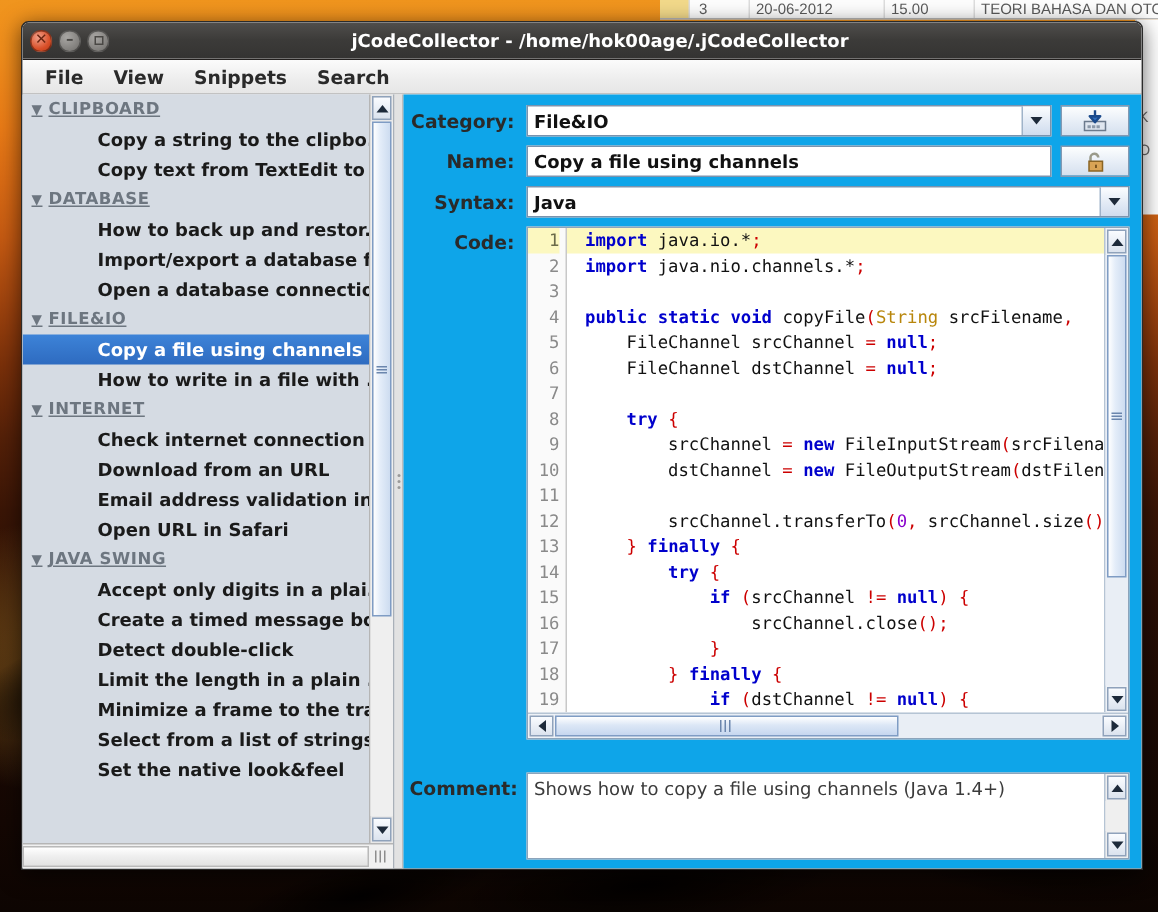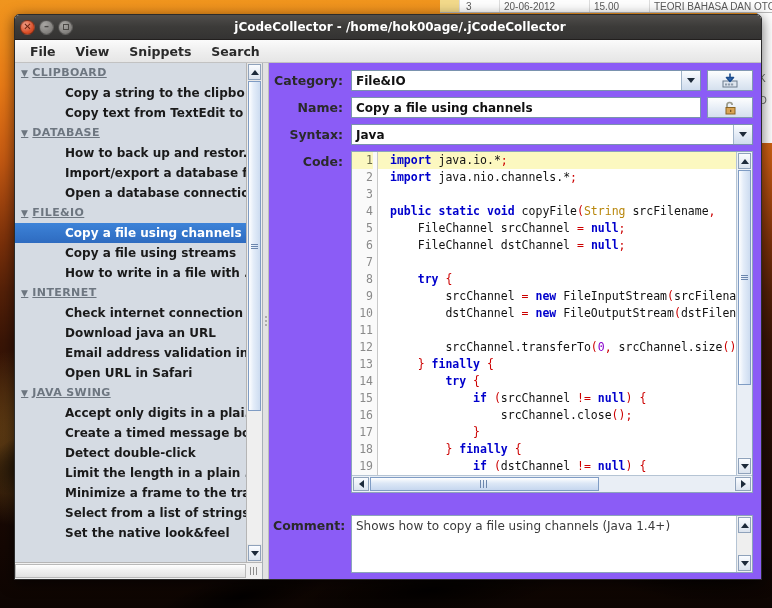--- a/index.html
+++ b/index.html
@@ -192,21 +192,21 @@
   
   #splitter {
     width:6px; flex:0 0 6px; background:#e2e2e2;
     border-right:1px solid #bdbdbd;
     display:flex; align-items:center; justify-content:center;
   }
   #splitter .dots div { width:2px;height:2px;background:#999;margin:2px 0;border-radius:50%; }
 
   
   #form {
-    flex:1; min-width:0; background:#8b5cf6;
+    flex:1; min-width:0; background:#0ea5e9;
     padding:7px 8px 6px 4px;
     display:flex; flex-direction:column;
   }
   .frow { display:flex; align-items:flex-start; margin-bottom:6px; }
   .flabel {
     width:78px; flex:0 0 78px; text-align:right; padding-right:8px;
     font-size:12.5px; font-weight:bold; color:#2a2a2a; line-height:21px;
     font-family:"DejaVu Sans", sans-serif;
   }
   .finput {
@@ -358,25 +358,24 @@
         <div id="tree">
             <div class="tree-row tree-group"><span class="tri">▼</span><span>CLIPBOARD</span></div>
             <div class="tree-row tree-leaf">Copy a string to the clipbo...</div>
             <div class="tree-row tree-leaf">Copy text from TextEdit to ...</div>
             <div class="tree-row tree-group"><span class="tri">▼</span><span>DATABASE</span></div>
             <div class="tree-row tree-leaf">How to back up and restor...</div>
             <div class="tree-row tree-leaf">Import/export a database f...</div>
             <div class="tree-row tree-leaf">Open a database connection</div>
             <div class="tree-row tree-group"><span class="tri">▼</span><span>FILE&amp;IO</span></div>
             <div class="tree-row tree-leaf selected">Copy a file using channels</div>
-            <div class="tree-row tree-leaf">Copy a file using streams</div>
             <div class="tree-row tree-leaf">How to write in a file with ...</div>
             <div class="tree-row tree-group"><span class="tri">▼</span><span>INTERNET</span></div>
             <div class="tree-row tree-leaf">Check internet connection</div>
-            <div class="tree-row tree-leaf">Download java an URL</div>
+            <div class="tree-row tree-leaf">Download from an URL</div>
             <div class="tree-row tree-leaf">Email address validation in...</div>
             <div class="tree-row tree-leaf">Open URL in Safari</div>
             <div class="tree-row tree-group"><span class="tri">▼</span><span>JAVA SWING</span></div>
             <div class="tree-row tree-leaf">Accept only digits in a plai...</div>
             <div class="tree-row tree-leaf">Create a timed message box</div>
             <div class="tree-row tree-leaf">Detect double-click</div>
             <div class="tree-row tree-leaf">Limit the length in a plain ...</div>
             <div class="tree-row tree-leaf">Minimize a frame to the tray</div>
             <div class="tree-row tree-leaf">Select from a list of strings...</div>
             <div class="tree-row tree-leaf">Set the native look&amp;feel</div>

